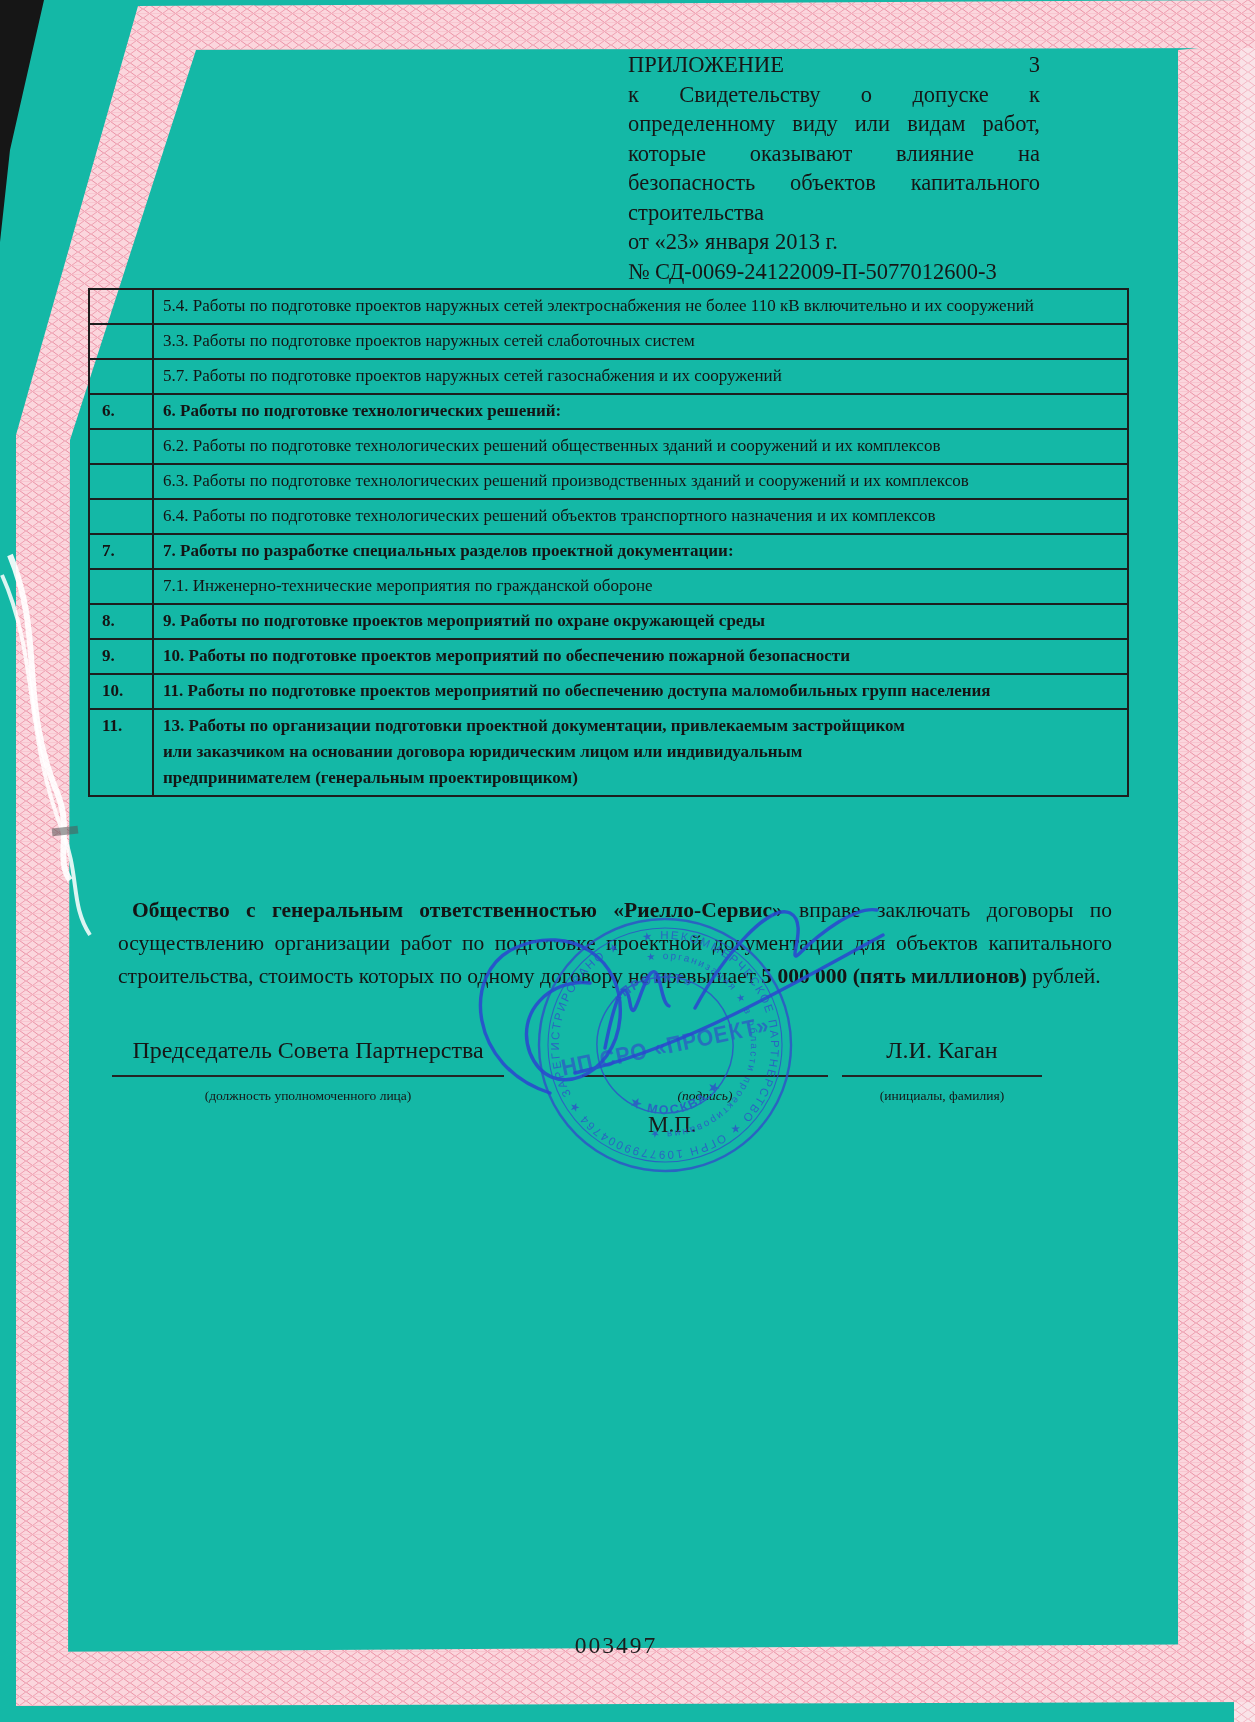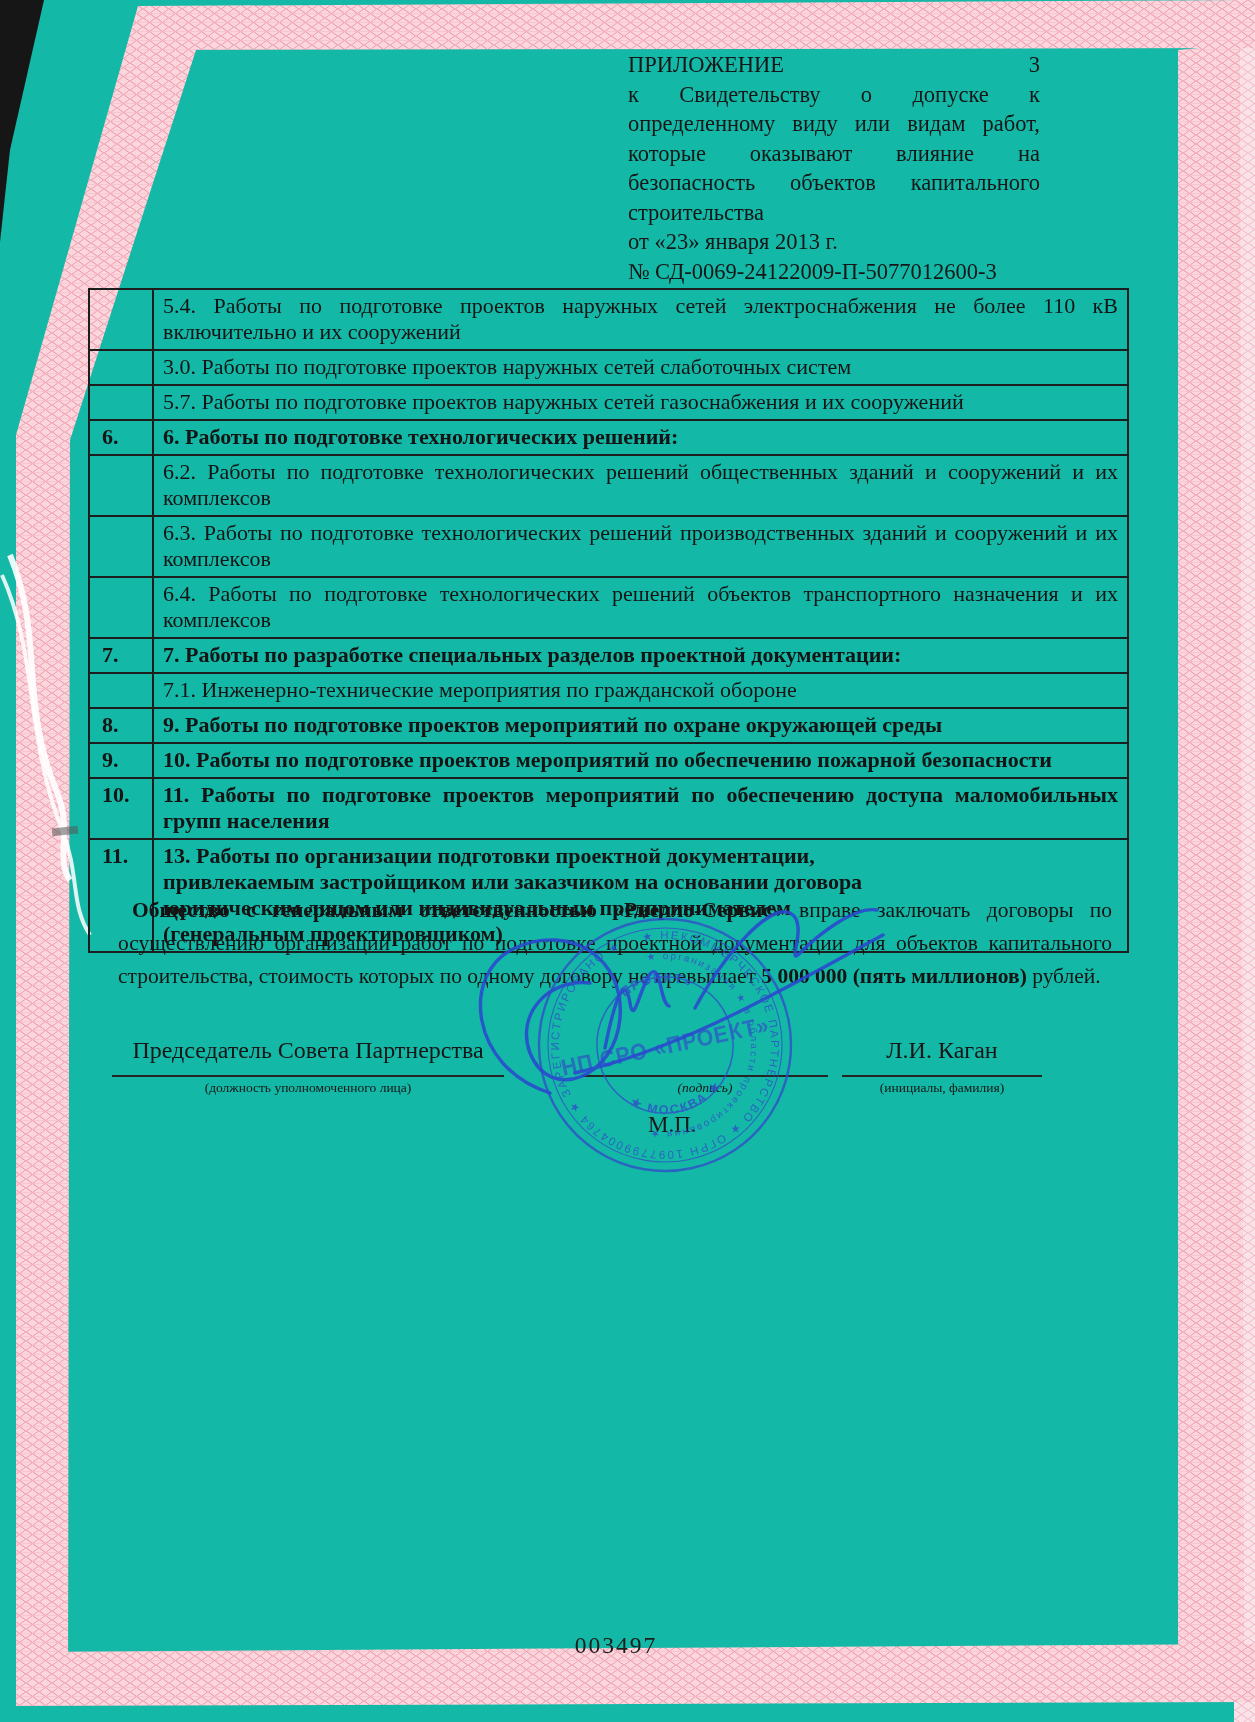--- a/index.html
+++ b/index.html
@@ -12,37 +12,37 @@
   .border-svg { position:absolute; left:0; top:0; z-index:0; pointer-events:none; }
 
   
   .header { position:absolute; left:628px; top:50px; width:412px; z-index:1;
             font-size:22.5px; line-height:29.5px; color:#161616; }
   .header-row1 { display:flex; justify-content:space-between; }
   .hline-just { text-align:justify; text-align-last:justify; }
 
   
   .works-table { position:absolute; left:88px; top:288px; width:1041px; z-index:1;
-                 border-collapse:collapse; font-size:22px; line-height:26px; color:#141414; }
+                 border-collapse:collapse; font-size:17px; line-height:26px; color:#141414; }
   .works-table td { border:2px solid #1d1d1d; padding:3px 9px 4px 9px; vertical-align:top; }
   .works-table td.num { width:64px; font-weight:bold; padding-left:12px; }
   .works-table td.txt { text-align:justify; text-align-last:left; }
   .works-table tr.section td { font-weight:bold; }
   .works-table td.narrow { text-align:left; padding-right:205px; }
 
   
   .authorization { position:absolute; left:118px; top:894px; width:994px; z-index:1;
                    font-size:21.5px; line-height:33px; text-align:justify; text-indent:14px;
                    color:#141414; }
   .authorization b { font-weight:bold; }
 
   
   .sig-col { position:absolute; z-index:1; text-align:center; color:#161616; }
   .sig-line { font-size:24px; line-height:28px; padding-bottom:11px; border-bottom:2px solid #242424; }
-  .sig-caption { font-size:13.5px; line-height:18px; padding-top:2px; }
+  .sig-caption { font-size:13.5px; line-height:18px; padding-top:10px; }
   .sig-left   { left:112px; top:1036px; width:392px; }
   .sig-middle { left:582px; top:1036px; width:246px;font-style:italic; }
   .sig-right  { left:842px; top:1036px; width:200px; }
   .mp-mark { position:absolute; left:648px; top:1112px; width:100px; z-index:1;
              font-size:23px; text-align:left; color:#1a1a1a; }
 
   
   .stamp-svg   { position:absolute; left:528px; top:908px; z-index:2; pointer-events:none; }
   .ink-svg     { position:absolute; left:455px; top:878px; z-index:3; pointer-events:none; }
 
@@ -101,21 +101,21 @@
   </div>
 
   <table class="works-table">
     <tbody>
       <tr>
           <td class="num"></td>
           <td class="txt">5.4. Работы по подготовке проектов наружных сетей электроснабжения не более 110 кВ включительно и их сооружений</td>
         </tr>
       <tr>
           <td class="num"></td>
-          <td class="txt">3.0. Работы по подготовке проектов наружных сетей слаботочных систем</td>
+          <td class="txt">3.3. Работы по подготовке проектов наружных сетей слаботочных систем</td>
         </tr>
       <tr>
           <td class="num"></td>
           <td class="txt">5.7. Работы по подготовке проектов наружных сетей газоснабжения и их сооружений</td>
         </tr>
       <tr class="section">
           <td class="num">6.</td>
           <td class="txt">6. Работы по подготовке технологических решений:</td>
         </tr>
       <tr>

